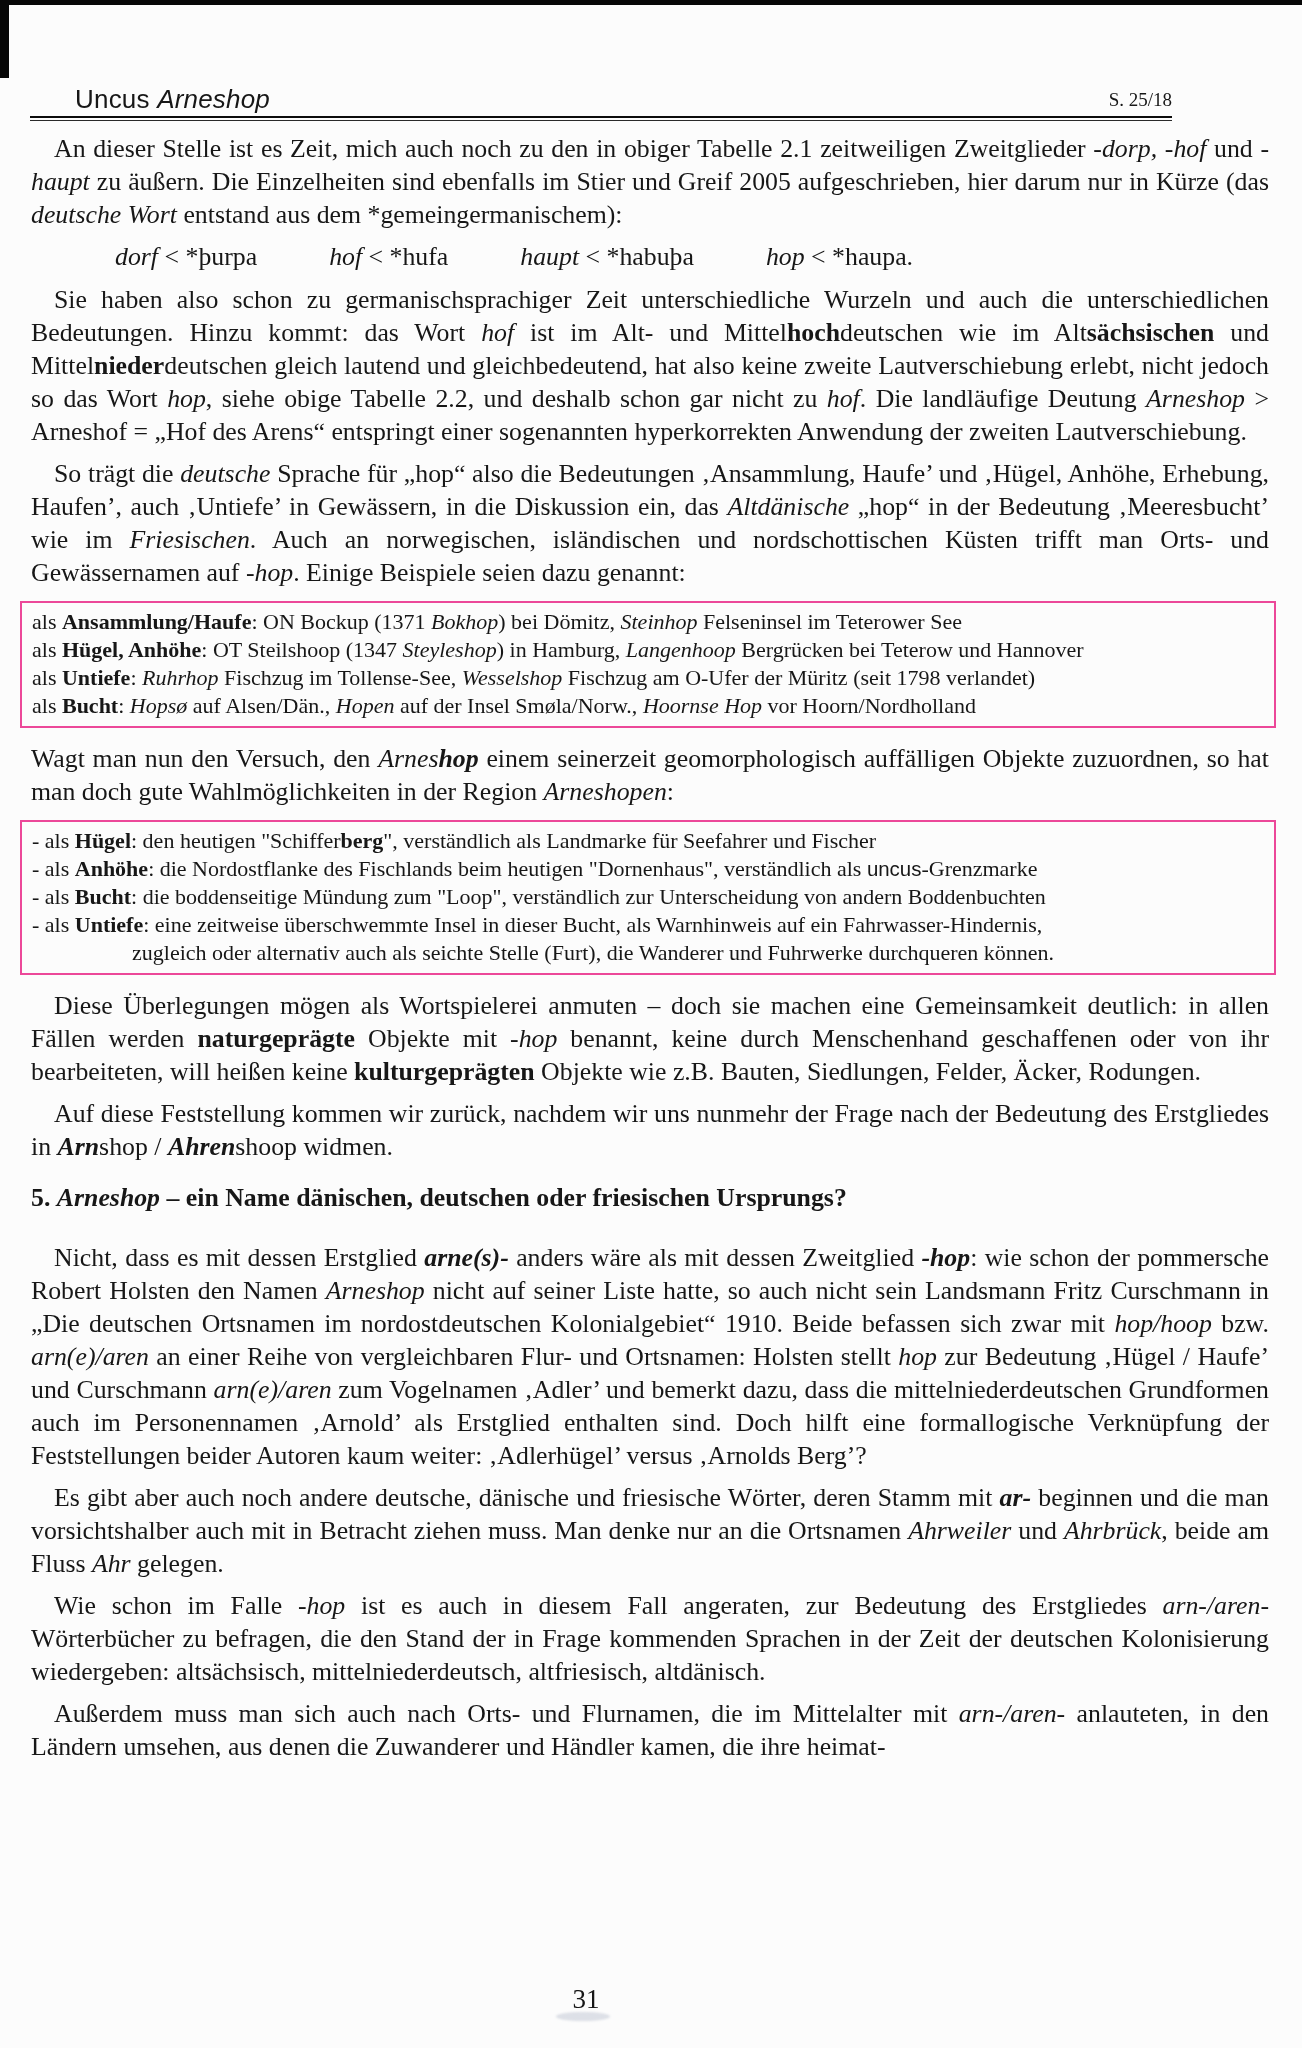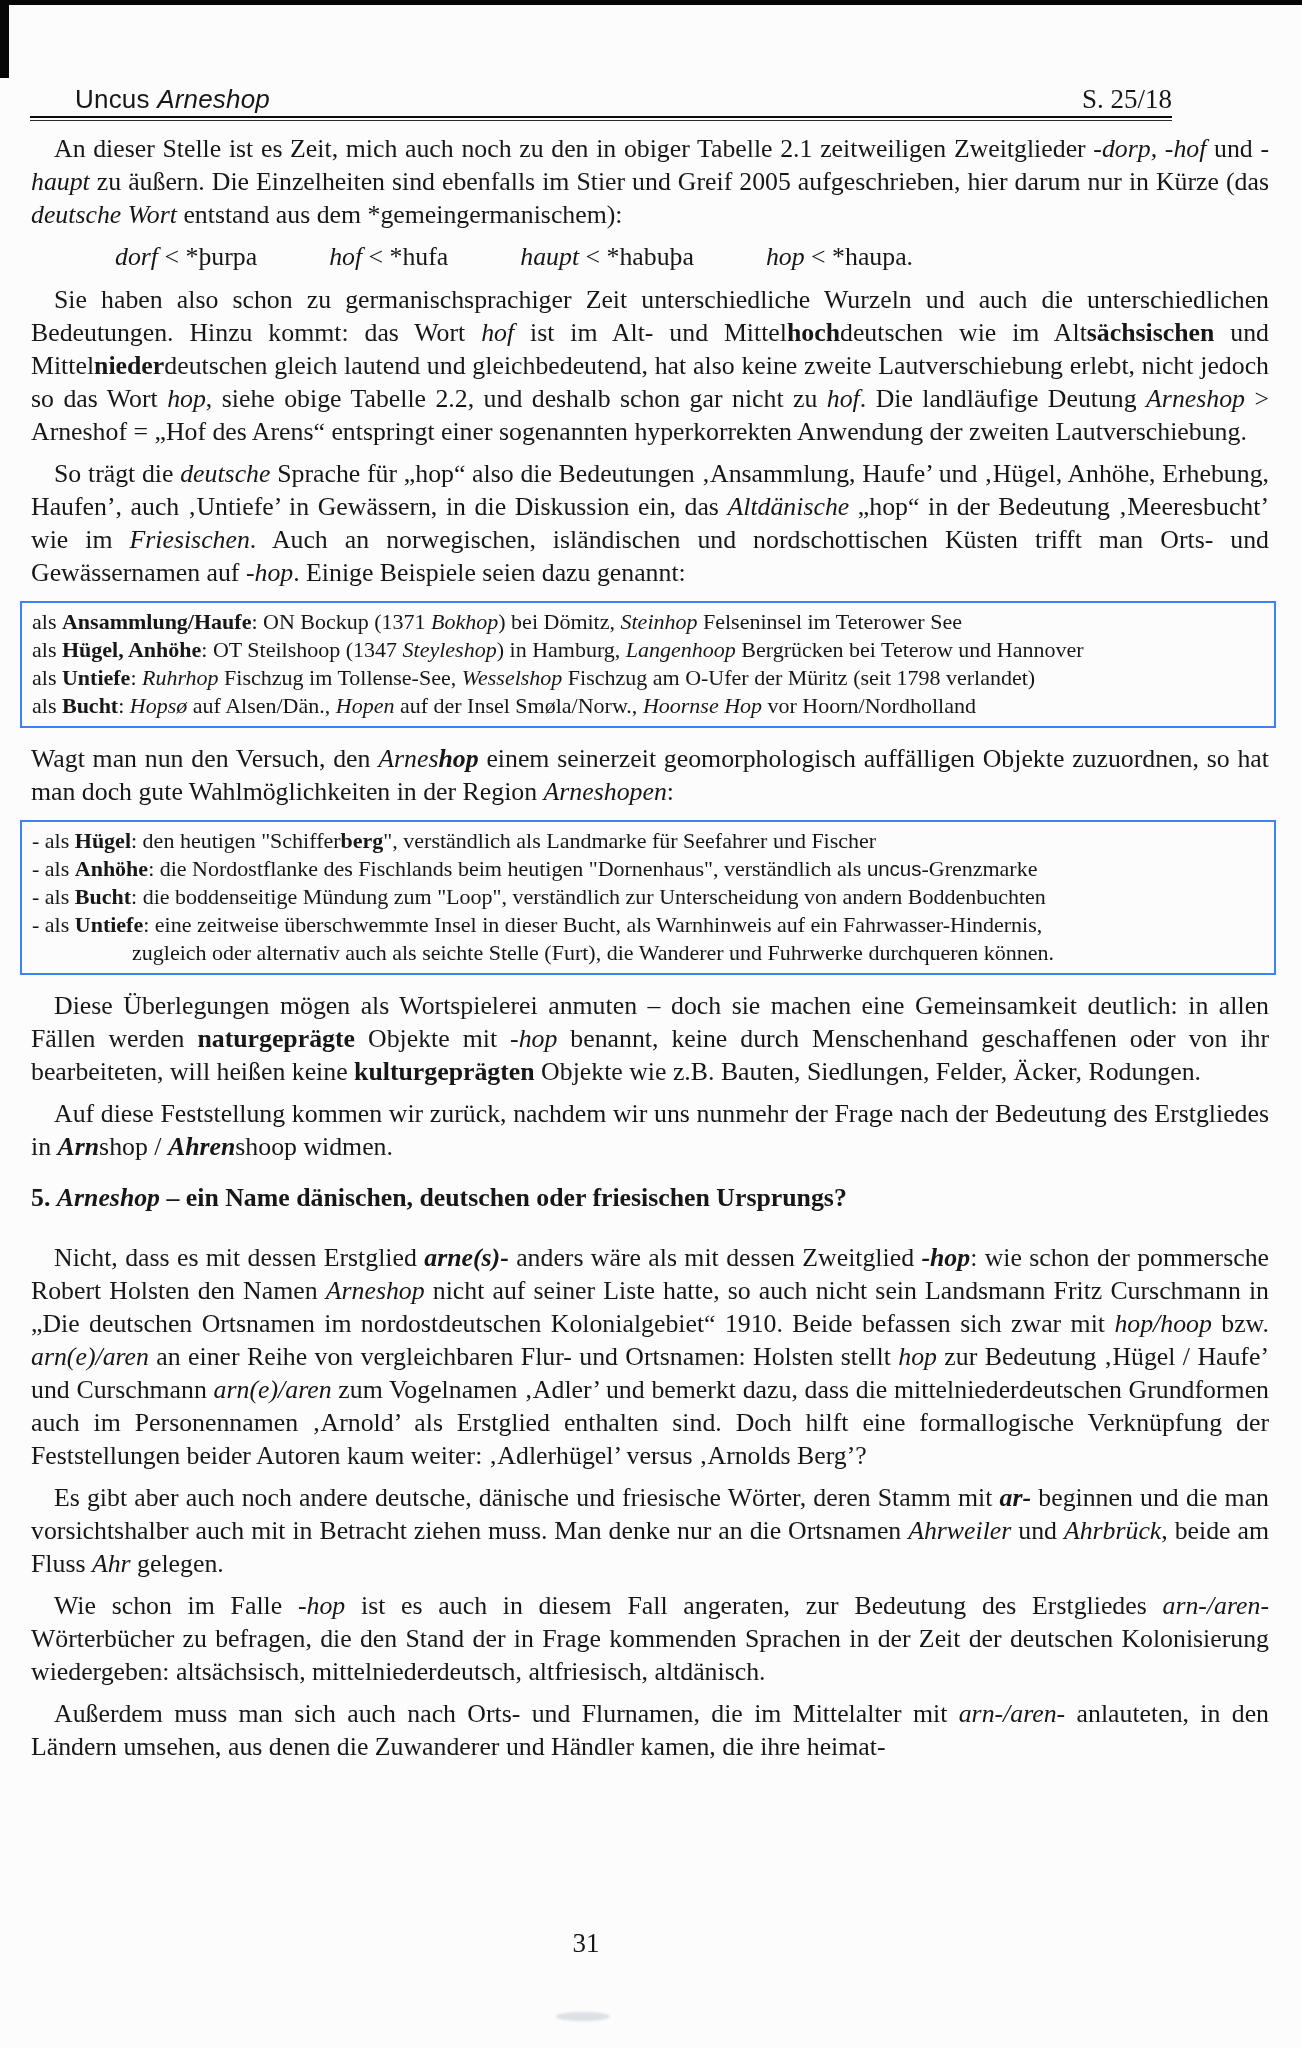--- a/index.html
+++ b/index.html
@@ -13,42 +13,42 @@
   }
   
   .scan-top{position:absolute;top:0;left:0;width:1302px;height:5px;background:#070707;}
   .scan-left{position:absolute;top:0;left:0;width:9px;height:78px;background:#070707;}
   .scan-smudge{position:absolute;left:556px;top:2012px;width:54px;height:9px;
     background:rgba(140,152,175,.28);border-radius:50%;filter:blur(1px);}
   
   .header{position:absolute;top:84px;left:30px;width:1142px;
     display:flex;justify-content:space-between;align-items:center;}
   .header-title{font-family:"Liberation Sans",sans-serif;font-size:26px;padding-left:45px;letter-spacing:.2px;}
-  .header-ref{font-size:27px;}
+  .header-ref{font-size:19px;}
   .header-rule{position:absolute;top:116px;left:30px;width:1142px;height:2px;
     border-top:2.5px solid #0c0c0c;border-bottom:1.5px solid #2a2a2a;background:transparent;}
   
   .body{position:absolute;top:132px;left:31px;width:1238px;
     font-size:25.8px;line-height:33px;text-align:justify;}
   .para{margin:0 0 9px;text-indent:23px;}
   .para.no-indent{text-indent:0;}
   .formula{display:flex;gap:72px;padding-left:84px;margin:2px 0 10px;text-align:left;}
   .formula span{white-space:nowrap;}
-  .box{border:2px solid #3b82f6;margin:12px 0 14px -11px;width:calc(100% + 18px);
+  .box{border:2px solid #ec4899;margin:12px 0 14px -11px;width:calc(100% + 18px);
     box-sizing:border-box;padding:5px 10px 6px;font-size:22px;line-height:28px;text-align:left;}
   .box-line{white-space:nowrap;overflow:hidden;}
   .box-line.cont{padding-left:100px;}
   .heading{margin:18px 0 27px;font-weight:bold;text-indent:0;}
   
   .run-i{font-style:italic;}
   .run-b{font-weight:bold;}
   .run-u{text-decoration-thickness:2px;text-underline-offset:4px;}
   .run-s{font-family:"Liberation Sans",sans-serif;font-size:.93em;}
   
-  .footer{position:absolute;top:1928px;left:30px;width:1112px;text-align:center;font-size:27px;}
+  .footer{position:absolute;top:1984px;left:30px;width:1112px;text-align:center;font-size:27px;}
 </style>
 </head>
 <body>
 
 <div class="page">
 
   <div class="scan-top"></div>
   <div class="scan-left"></div>
 
   <div class="header">

